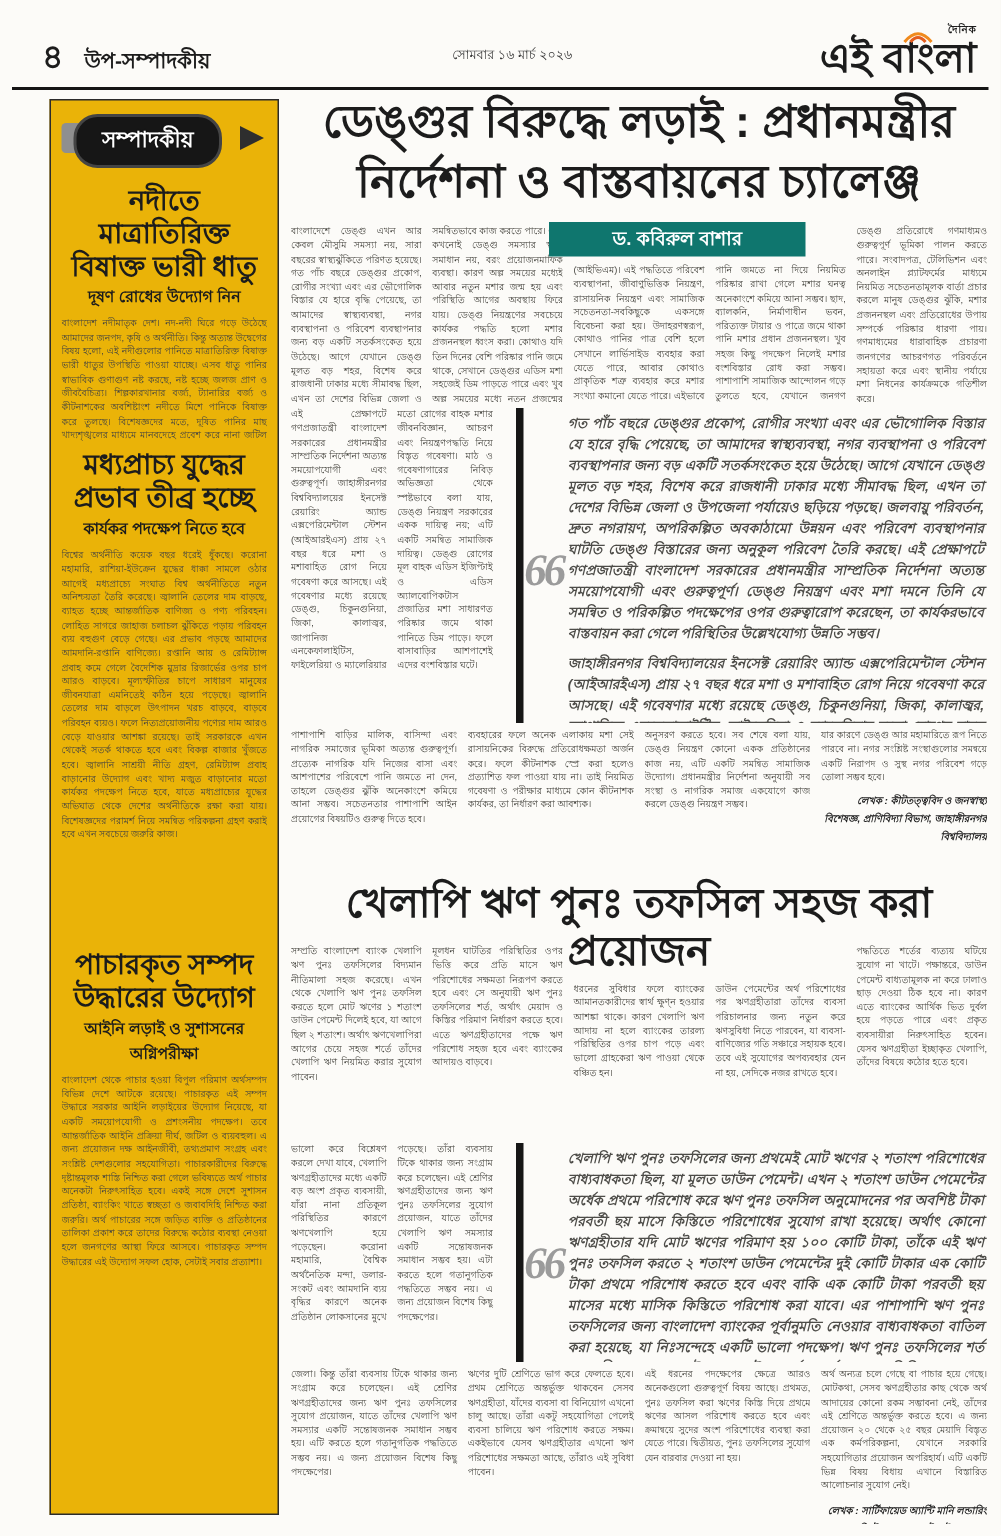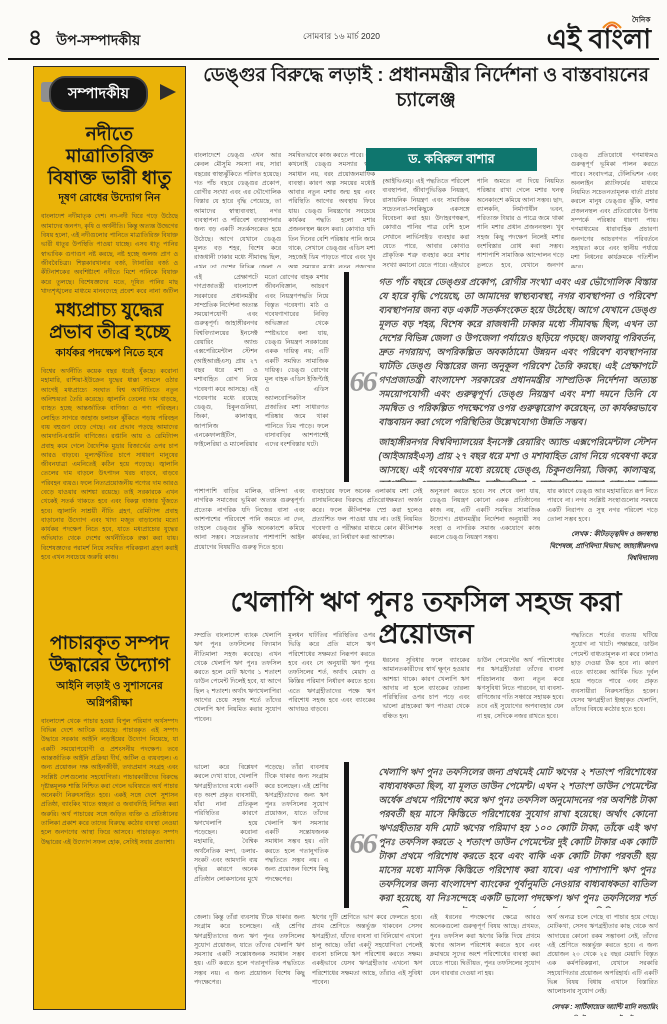--- a/index.html
+++ b/index.html
@@ -32,21 +32,21 @@
   .ed{flex:0 0 auto;display:flex;flex-direction:column;overflow:hidden;}
   .ed:last-child{flex:1 1 auto;}
   .ed-title{font-weight:900;text-align:center;font-size:18.5px;line-height:1.18;margin:4px 0 2px;}
   .ed-sub{text-align:center;font-size:10.5px;font-weight:bold;margin-bottom:4px;}
   .ed-body{font-size:6.2px;line-height:1.5;text-align:justify;color:#46453f;overflow:hidden;}
   .ed1-body{height:84px;}
   .ed2-body{height:262px;}
 
   
   .main{position:absolute;left:194px;top:60px;width:464px;height:958px;}
-  .h1{position:absolute;left:0;top:2px;width:100%;text-align:center;font-size:19px;font-weight:900;line-height:1.32;}
+  .h1{position:absolute;left:0;top:2px;width:100%;text-align:center;font-size:30px;font-weight:900;line-height:1.32;}
   .microtxt{font-size:6.2px;line-height:1.5;text-align:justify;color:#46453f;}
   .band{position:absolute;left:0;width:100%;display:flex;gap:7px;overflow:hidden;}
   .band .col{flex:1 1 0;overflow:hidden;}
   .b1{top:90px;height:118px;}
   .b1 .col:nth-child(3),.b1 .col:nth-child(4){padding-top:26px;}
   .bybox{position:absolute;background:#0f766e;color:#fff;display:flex;align-items:center;justify-content:center;
          font-size:12.5px;font-weight:bold;z-index:3;}
   .by1{left:37%;width:37%;top:88px;height:23px;}
   .mid{top:212px;height:210px;display:flex;}
   .midcols{width:29%;flex:0 0 auto;column-count:2;column-gap:7px;overflow:hidden;}
@@ -68,21 +68,21 @@
 </head>
 <body>
 
 <div id="page">
 
   <div class="hdr">
     <div class="hdr-left">
       <span class="pageno">৪</span>
       <span class="section">উপ-সম্পাদকীয়</span>
     </div>
-    <div class="hdr-date">সোমবার ১৬ মার্চ 2020</div>
+    <div class="hdr-date">সোমবার ১৬ মার্চ ২০২৬</div>
     <div class="masthead">
       <div class="mast-tag">দৈনিক</div>
       <div class="mast-title">
         <svg class="mast-arcs" width="26" height="10" viewBox="0 0 26 10">
           <path d="M4 9 Q13 -2 22 9" fill="none" stroke="#f08a1d" stroke-width="2"></path>
           <path d="M8 9 Q13 3 18 9" fill="none" stroke="#e35d1f" stroke-width="2"></path>
         </svg><span>এই বা</span><span class="mast-accent">ং</span><span>লা</span>
       </div>
     </div>
   </div>

